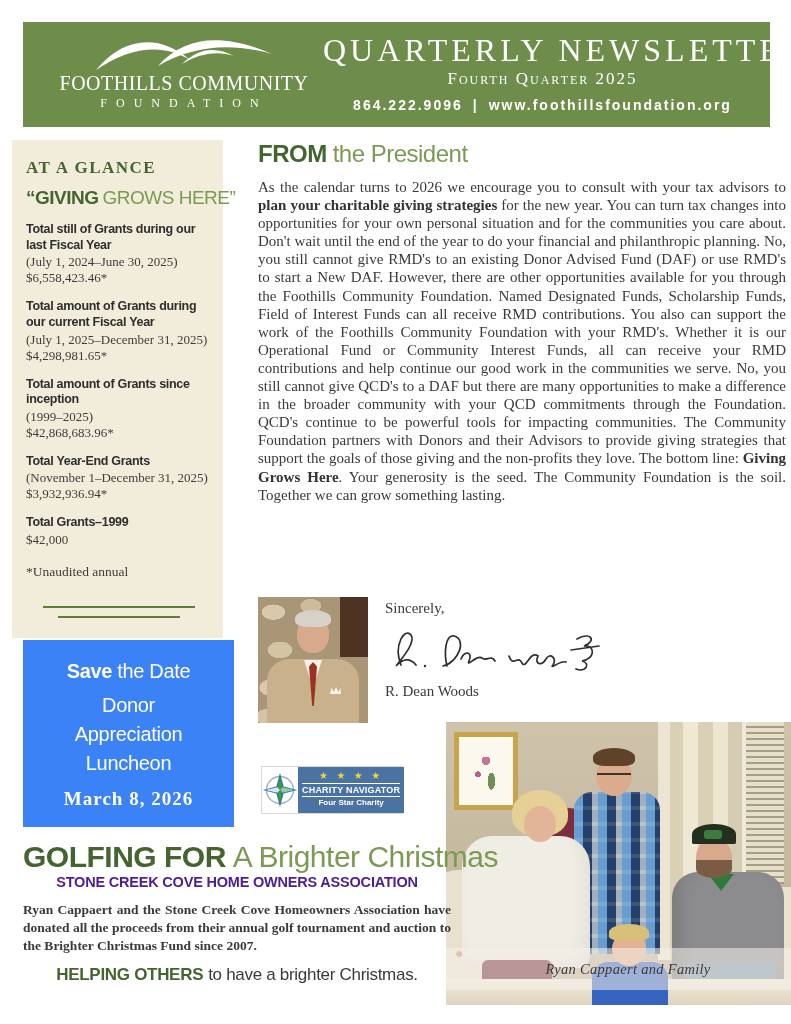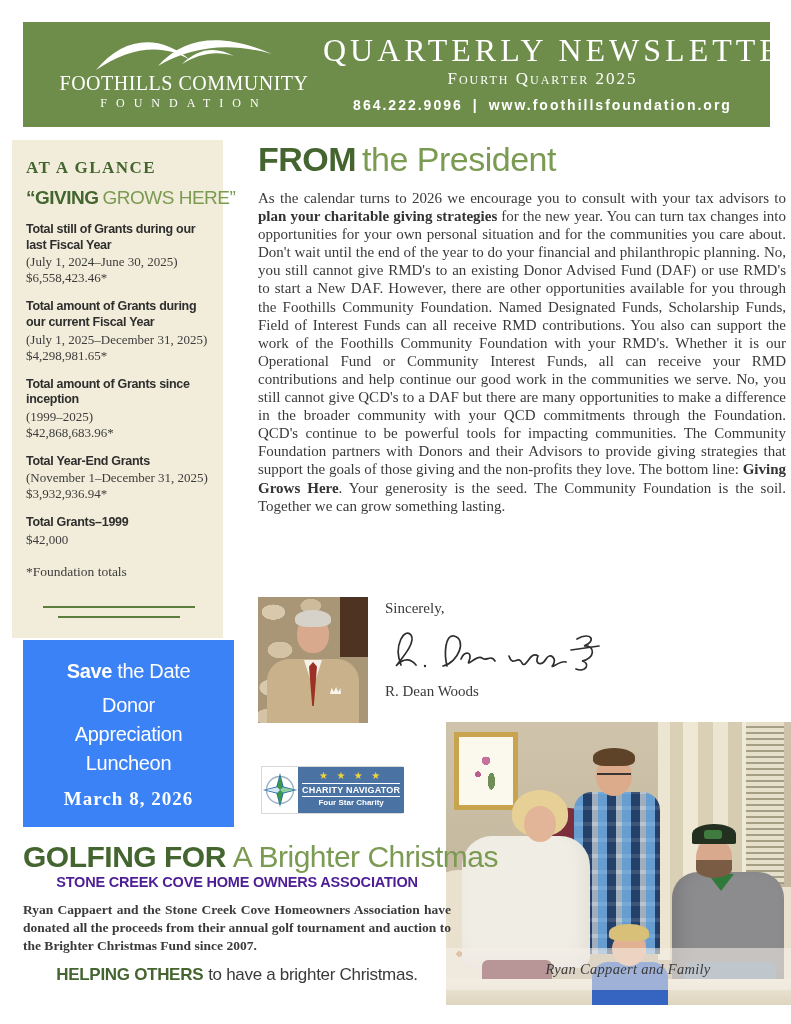--- a/index.html
+++ b/index.html
@@ -37,21 +37,21 @@
 
   .savebox { position:absolute; left:23px; top:640px; width:211px; height:187px; background:#3b82f6; color:#fff; text-align:center; padding-top:20px; }
   .std1 { font-family:"Liberation Sans", sans-serif; font-size:20px; letter-spacing:-0.3px; }
   .std1 .sb { font-weight:bold; }
   .std1 .sr { font-weight:normal; margin-left:5px; }
   .std-event { font-family:"Liberation Sans", sans-serif; font-size:20px; letter-spacing:-0.3px; line-height:1.45; width:132px; margin:8px auto 0 auto; }
   .std-date { font-weight:bold; font-size:19px; letter-spacing:1px; margin-top:10px; }
 
   
   .article { position:absolute; left:258px; top:140px; width:528px; }
-  .art-title { font-family:"Liberation Sans", sans-serif; font-size:34px; letter-spacing:-0.5px; }
+  .art-title { font-family:"Liberation Sans", sans-serif; font-size:24px; letter-spacing:-0.5px; }
   .art-title .atb { font-weight:bold; color:#44652f; }
   .art-title .atr { font-weight:normal; color:#7b9a52; margin-left:6px; }
   .art-body { margin-top:10px; text-align:justify; font-size:15px; line-height:18.1px; color:#3a3a3a; }
   .art-body b { color:#333; }
 
   .president-photo { position:absolute; left:258px; top:597px; width:110px; height:126px; overflow:hidden;
     background-color:#a99676;
     background-image:
       radial-gradient(ellipse 17px 11px at 14% 12%, #d9c9ac 68%, transparent 70%),
       radial-gradient(ellipse 15px 10px at 48% 7%,  #cdbb9c 68%, transparent 70%),
@@ -194,21 +194,21 @@
       <div class="stat-label">Total Year-End Grants</div>
       <div class="stat-period">(November 1–December 31, 2025)</div>
       <div class="stat-amount">$3,932,936.94*</div>
     </div>
     <div class="stat">
       <div class="stat-label">Total Grants–1999</div>
       <div class="stat-period"></div>
       <div class="stat-amount">$42,000</div>
     </div>
 
-    <div class="footnote">*Foundation totals</div>
+    <div class="footnote">*Unaudited annual</div>
     <div class="divider1"></div>
     <div class="divider2"></div>
   </aside>
 
   <aside class="savebox">
     <div class="std1">
       <span class="sb">Save</span><span class="sr">the Date</span>
     </div>
     <div class="std-event">Donor Appreciation Luncheon</div>
     <div class="std-date">March 8, 2026</div>

